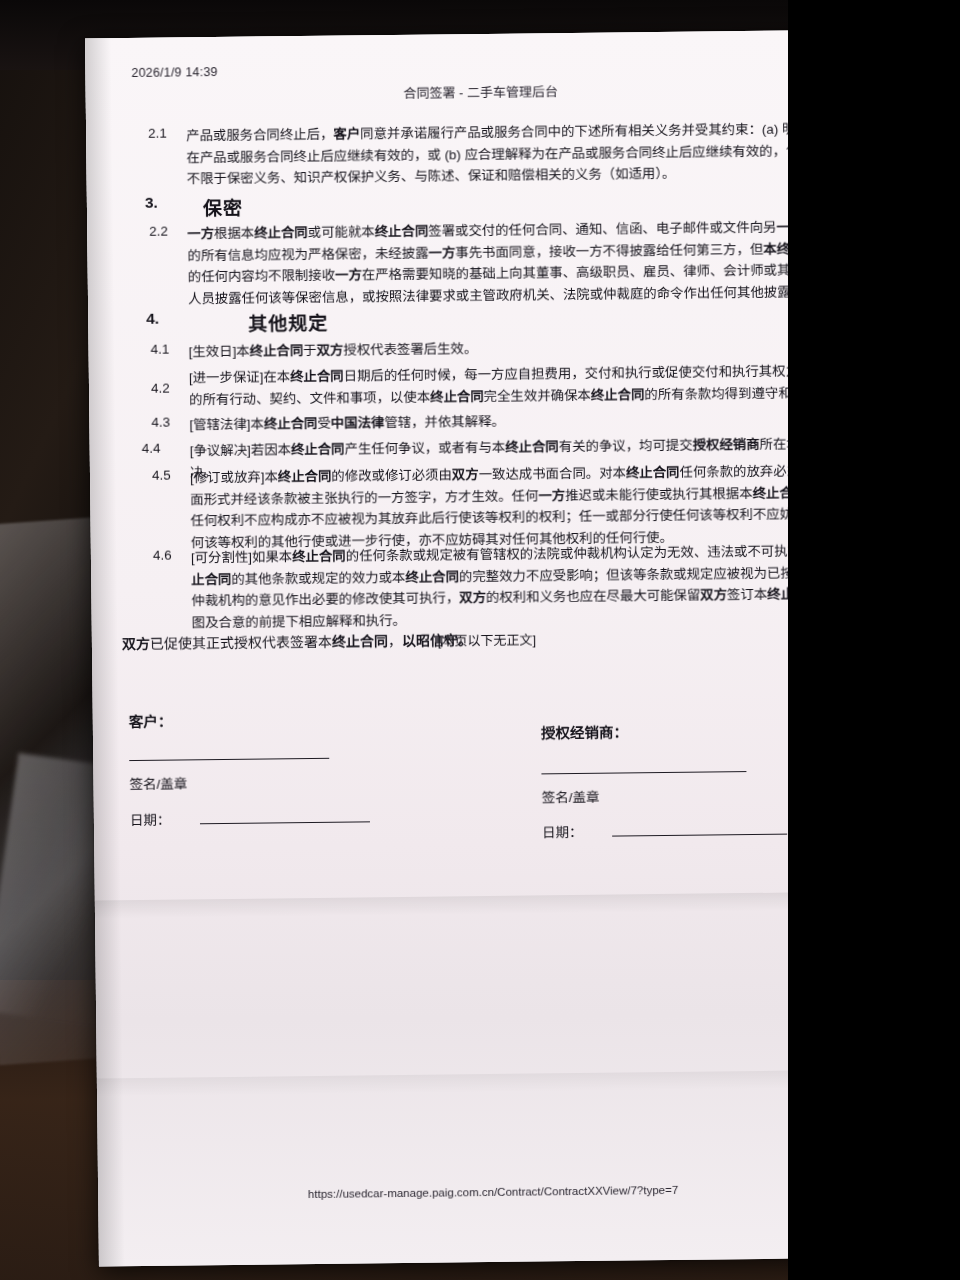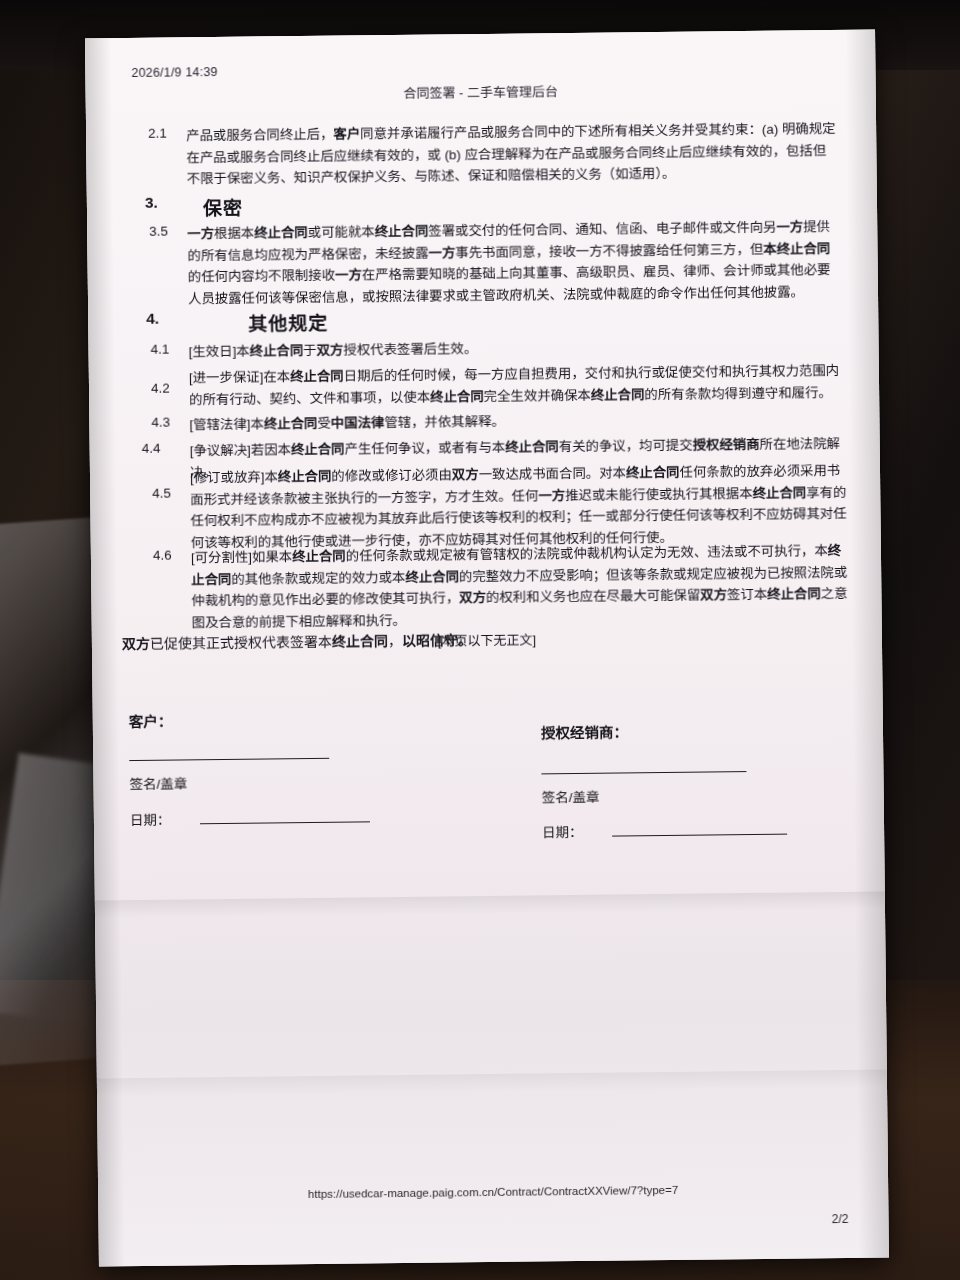--- a/index.html
+++ b/index.html
@@ -10,21 +10,21 @@
   body {
     width: 960px;
     height: 1280px;
     overflow: hidden;
     font-family: "Liberation Sans", sans-serif;
   }
 
   
   .photo {
     position: relative;
-    width: 960px;
+    width: 788px;
     height: 1280px;
     background:
       linear-gradient(115deg, #15100d 0%, #241b15 18%, #120e0c 32%, #2a2019 55%, #141010 75%, #241a14 100%);
     overflow: hidden;
   }
   .desk-wood {
     position: absolute;
     left: 0; top: 980px;
     width: 960px; height: 300px;
     background: linear-gradient(180deg, #241812 0%, #3a2619 40%, #2c1d14 100%);
@@ -195,39 +195,39 @@
 
       <div class="hdr-date">2026/1/9 14:39</div>
       <div class="hdr-title">合同签署 - 二手车管理后台</div>
 
       <div class="num" style="left:62px; top:88px;">2.1</div>
       <div class="sec" style="left:100px; top:88px; width:650px; text-indent:0;">产品或服务合同终止后，<b>客户</b>同意并承诺履行产品或服务合同中的下述所有相关义务并受其约束：(a) 明确规定在产品或服务合同终止后应继续有效的，或 (b) 应合理解释为在产品或服务合同终止后应继续有效的，包括但不限于保密义务、知识产权保护义务、与陈述、保证和赔偿相关的义务（如适用）。</div>
 
       <div class="num big" style="left:58px; top:156px;">3.</div>
       <div class="h2" style="left:116px; top:156px;">保密</div>
 
-      <div class="num" style="left:62px; top:186px;">3.5</div>
+      <div class="num" style="left:62px; top:186px;">2.2</div>
       <div class="sec" style="left:100px; top:186px; width:655px;"><b>一方</b>根据本<b>终止合同</b>或可能就本<b>终止合同</b>签署或交付的任何合同、通知、信函、电子邮件或文件向另<b>一方</b>提供的所有信息均应视为严格保密，未经披露<b>一方</b>事先书面同意，接收一方不得披露给任何第三方，但<b>本终止合同</b>的任何内容均不限制接收<b>一方</b>在严格需要知晓的基础上向其董事、高级职员、雇员、律师、会计师或其他必要人员披露任何该等保密信息，或按照法律要求或主管政府机关、法院或仲裁庭的命令作出任何其他披露。</div>
 
       <div class="num big" style="left:58px; top:272px;">4.</div>
       <div class="h2" style="left:116px; top:272px;margin-left:44px;">其他规定</div>
 
       <div class="num" style="left:62px; top:304px;">4.1</div>
       <div class="sec" style="left:100px; top:304px; width:655px;">[生效日]本<b>终止合同</b>于<b>双方</b>授权代表签署后生效。</div>
 
       <div class="num" style="left:62px; top:330px;margin-top:13px;">4.2</div>
       <div class="sec" style="left:100px; top:330px; width:655px;">[进一步保证]在本<b>终止合同</b>日期后的任何时候，每一方应自担费用，交付和执行或促使交付和执行其权力范围内的所有行动、契约、文件和事项，以使本<b>终止合同</b>完全生效并确保本<b>终止合同</b>的所有条款均得到遵守和履行。</div>
 
       <div class="num" style="left:62px; top:377px;">4.3</div>
       <div class="sec" style="left:100px; top:377px; width:655px;">[管辖法律]本<b>终止合同</b>受<b>中国法律</b>管辖，并依其解释。</div>
 
       <div class="num" style="left:52px; top:403px;">4.4</div>
       <div class="sec" style="left:100px; top:403px; width:655px;">[争议解决]若因本<b>终止合同</b>产生任何争议，或者有与本<b>终止合同</b>有关的争议，均可提交<b>授权经销商</b>所在地法院解决。</div>
 
-      <div class="num" style="left:62px; top:448px;">4.5</div>
+      <div class="num" style="left:62px; top:430px;">4.5</div>
       <div class="sec" style="left:100px; top:430px; width:662px;">[修订或放弃]本<b>终止合同</b>的修改或修订必须由<b>双方</b>一致达成书面合同。对本<b>终止合同</b>任何条款的放弃必须采用书面形式并经该条款被主张执行的一方签字，方才生效。任何<b>一方</b>推迟或未能行使或执行其根据本<b>终止合同</b>享有的任何权利不应构成亦不应被视为其放弃此后行使该等权利的权利；任一或部分行使任何该等权利不应妨碍其对任何该等权利的其他行使或进一步行使，亦不应妨碍其对任何其他权利的任何行使。</div>
 
       <div class="num" style="left:62px; top:510px;">4.6</div>
       <div class="sec" style="left:100px; top:510px; width:662px;">[可分割性]如果本<b>终止合同</b>的任何条款或规定被有管辖权的法院或仲裁机构认定为无效、违法或不可执行，本<b>终止合同</b>的其他条款或规定的效力或本<b>终止合同</b>的完整效力不应受影响；但该等条款或规定应被视为已按照法院或仲裁机构的意见作出必要的修改使其可执行，<b>双方</b>的权利和义务也应在尽最大可能保留<b>双方</b>签订本<b>终止合同</b>之意图及合意的前提下相应解释和执行。</div>
 
       <div class="sec" style="left:30px; top:596px; width:470px; font-size:14px;"><b>双方</b>已促使其正式授权代表签署本<b>终止合同</b>，<b>以昭信守。</b></div>
       <div class="centered-note" style="top:596px;">[本页以下无正文]</div>
 
       <div class="sig-label" style="left:36px; top:672px;">客户：</div>
       <div class="sigline" style="left:36px; top:722px; width:200px;"></div>

